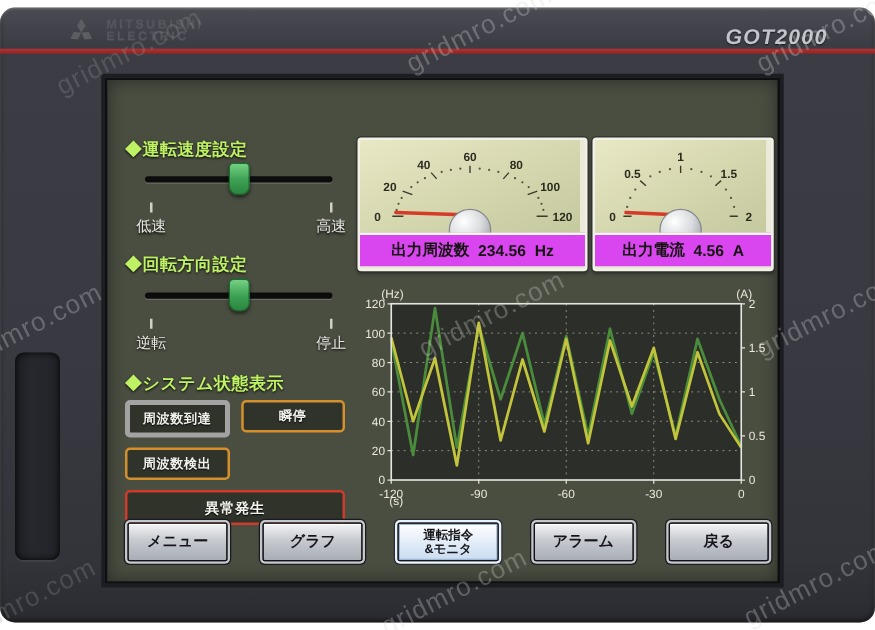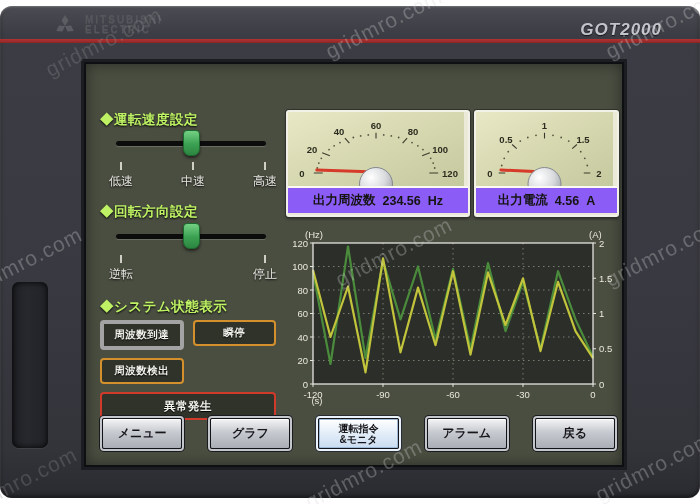--- a/index.html
+++ b/index.html
@@ -48,21 +48,21 @@
          grid-template-columns:1fr 1fr;gap:8px 9px;}
   .lamp{height:22px;display:flex;align-items:center;justify-content:center;background:#2f332a;
         color:#f2f2ec;font-size:10.5px;font-weight:bold;border-radius:4px;letter-spacing:.5px;
         border:4px solid #a3a3a3;text-shadow:0 1px 1px #000;}
   .lamp.warning{border:2px solid #d3902c;}
   .lamp.alarm{grid-column:1 / span 2;height:24px;border:2px solid #cf3а2a;border:2px solid #cf3a2a;font-size:11.5px;}
   
   .gauge-panel{position:absolute;background:#ebe9d8;border:2px solid #f2f1e8;border-radius:3px;
                box-shadow:0 0 0 1px #30312c,0 2px 3px rgba(0,0,0,.4);overflow:hidden;}
   .gauge-face{display:block;}
-  .gauge-label{height:25px;border-top:2px solid #fbfaf2;background:#8b5cf6;display:flex;
+  .gauge-label{height:25px;border-top:2px solid #fbfaf2;background:#d946ef;display:flex;
                align-items:center;justify-content:center;gap:7px;color:#141410;font-size:12.5px;font-weight:bold;}
   
   .chart{position:absolute;left:200px;top:166px;width:334px;height:176px;}
   
   .nav{position:absolute;left:16px;right:7px;top:354px;height:31px;display:flex;gap:28px;}
   .navbtn{flex:1;border:1px solid #131419;border-radius:2px;
           background:linear-gradient(180deg,#f3f4f5 0%,#c7cad0 45%,#a9adb5 100%);
           box-shadow:0 0 0 2px #c3c6cb,0 0 0 3px #1a1b1f,inset 0 1px 0 #fff;
           color:#16161a;font-family:"Liberation Sans",sans-serif;font-size:12px;font-weight:bold;
           display:flex;flex-direction:column;align-items:center;justify-content:center;line-height:1.1;cursor:pointer;padding:0;}
@@ -99,24 +99,20 @@
 
       <div class="sec-h" style="left:14px;top:47px">◆運転速度設定</div>
       <div class="slider" style="left:30px;top:67px">
         <div class="track"></div>
         <div class="thumb" style="left: 50%;"></div>
       </div>
       <div class="opt-row" style="left:7px;top:98px">
         <div class="opt">
           <span class="tickmark"></span>
           <span>低速</span>
-        </div>
-        <div class="opt">
-          <span class="tickmark"></span>
-          <span>中速</span>
         </div>
         <div class="opt">
           <span class="tickmark"></span>
           <span>高速</span>
         </div>
       </div>
 
       <div class="sec-h" style="left:14px;top:139px">◆回転方向設定</div>
       <div class="slider" style="left:30px;top:160px">
         <div class="track"></div>

